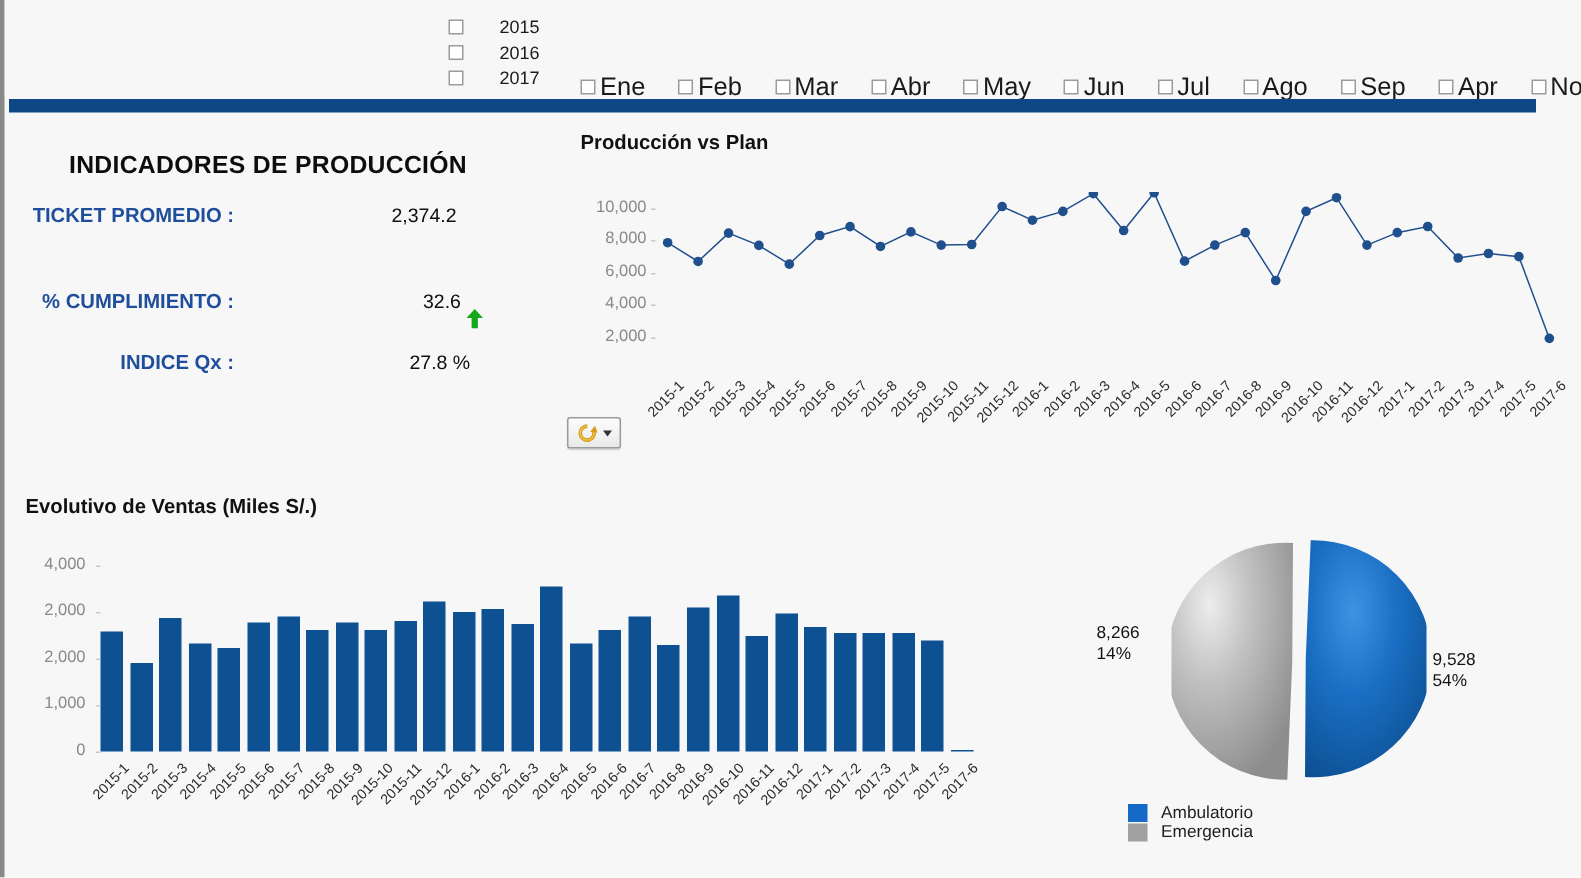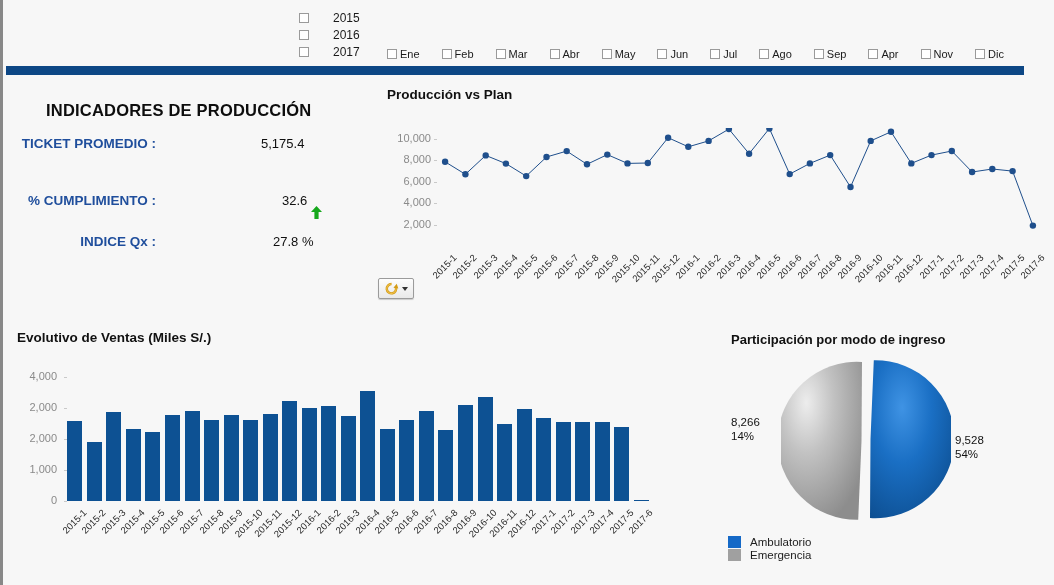--- a/index.html
+++ b/index.html
@@ -64,21 +64,21 @@
     align-items: center;
   }
   .month-item {
     display: flex;
     align-items: center;
     margin-right: 22px;
     white-space: nowrap;
   }
   .month-item .month-label {
     margin-left: 3px;
-    font-size: 11px;
+    font-size: 17px;
     color: #1a1a1a;
   }
   #header-bar {
     position: absolute;
     left: 3px;
     top: 66px;
     width: 1018px;
     height: 9px;
     background: #0d4785;
   }
@@ -266,20 +266,21 @@
   #pie-callout-right { left: 252px; top: 113px; text-align: left; }
   #pie-legend {
     position: absolute;
     left: 25px;
     top: 215px;
   }
   .legend-row {
     display: flex;
     align-items: center;
     height: 13px;
+    margin-left: 24px;
   }
   .legend-swatch {
     width: 13px;
     height: 12px;
     flex: 0 0 auto;
   }
   .legend-text {
     margin-left: 9px;
     font-size: 11.5px;
     color: #1d1d1d;
@@ -356,21 +357,21 @@
         </div>
       </div>
   </div>
   <div id="header-bar"></div>
 
   <div id="kpi-panel">
     <div id="kpi-title">INDICADORES DE PRODUCCIÓN</div>
 
     <div class="kpi-row row-1" id="kpi-row-1">
       <span class="kpi-label">TICKET PROMEDIO :</span>
-      <span class="kpi-value">5,175.4</span>
+      <span class="kpi-value">2,374.2</span>
     </div>
 
     <div class="kpi-row row-2" id="kpi-row-2">
       <span class="kpi-label">% CUMPLIMIENTO :</span>
       <span class="kpi-value">
         <span>32.6</span><span class="up-arrow"><svg width="11" height="13" viewBox="0 0 11 13">
               <polygon points="5.5,0 11,6 7.6,6 7.6,13 3.4,13 3.4,6 0,6" fill="#16a81c"></polygon>
             </svg></span>
       </span>
     </div>
@@ -545,21 +546,20 @@
       <div class="tickmark" style="left: 61px; top: 150.07px;"></div>
       <div class="axis-label" style="right: 646px; top: 112.14px;">2,000</div>
       <div class="tickmark" style="left: 61px; top: 119.14px;"></div>
       <div class="axis-label" style="right: 646px; top: 81.2093px;">2,000</div>
       <div class="tickmark" style="left: 61px; top: 88.2093px;"></div>
       <div class="axis-label" style="right: 646px; top: 50.2791px;">4,000</div>
       <div class="tickmark" style="left: 61px; top: 57.2791px;"></div>
     </div>
 
   <div id="pie-chart">
-    <div class="chart-title" id="pie-title">Participación por modo de ingreso</div>
     <div id="pie-figure">
       <svg width="170" height="170" viewBox="0 0 170 170">
         <defs>
           <radialGradient id="gradBlue" cx="38%" cy="30%" r="78%">
             <stop offset="0%" stop-color="#3f93e4"></stop>
             <stop offset="45%" stop-color="#1a6fc4"></stop>
             <stop offset="100%" stop-color="#0d4f92"></stop>
           </radialGradient>
           <radialGradient id="gradGray" cx="34%" cy="26%" r="80%">
             <stop offset="0%" stop-color="#ededed"></stop>

